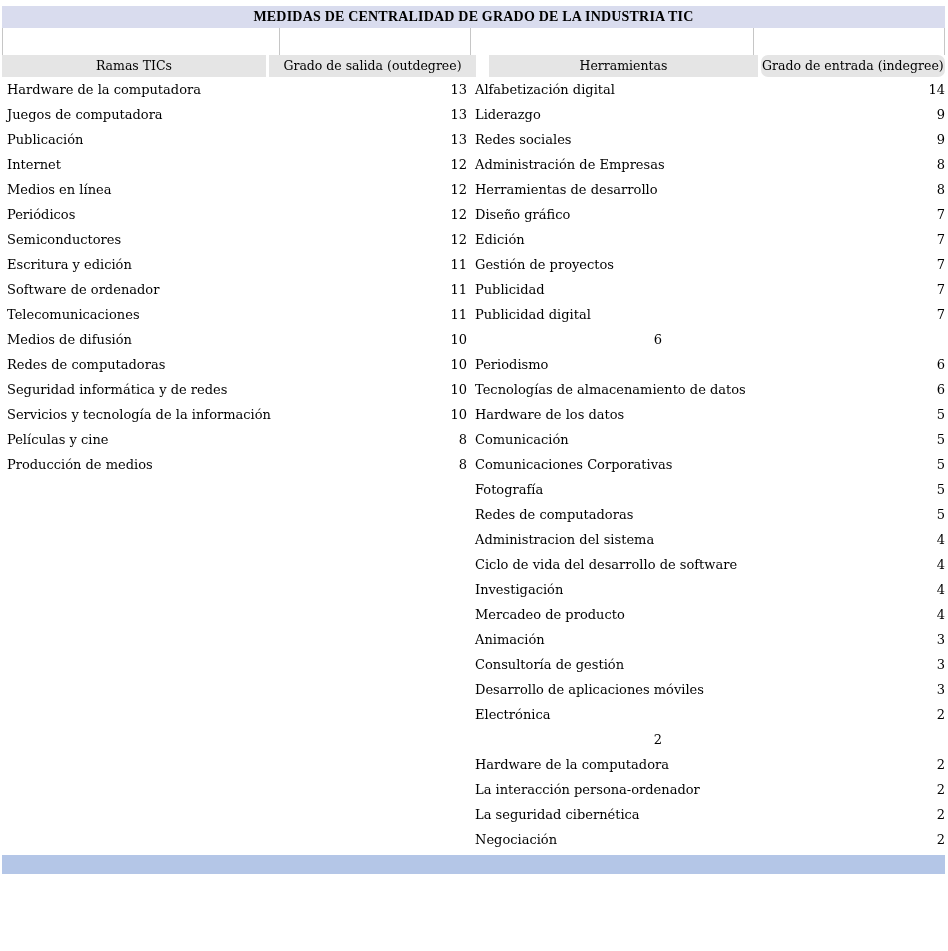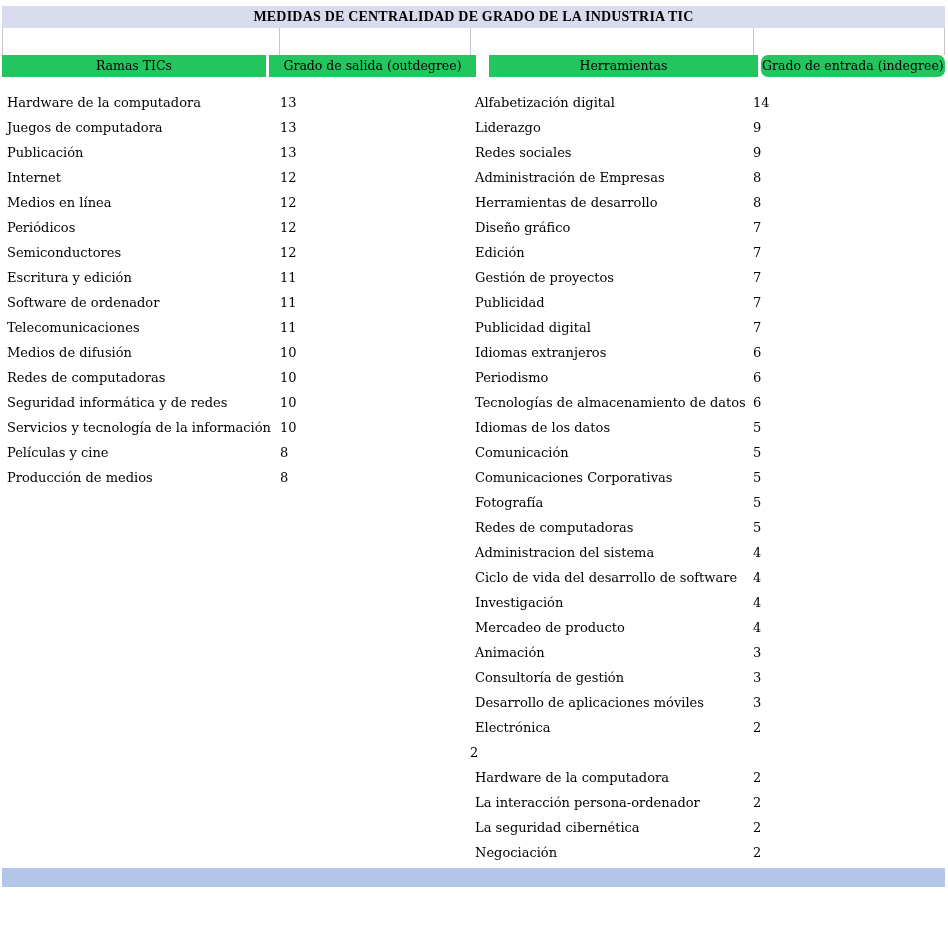--- a/index.html
+++ b/index.html
@@ -19,37 +19,37 @@
 
   .spacer-row { display:flex; height:27px; background:#fff; }
   .spacer-row .sc { box-sizing:border-box; border-right:1px solid #c6c6c6; height:100%; }
   .spacer-row .sc1 { width:278px; border-left:1px solid #c6c6c6; }
   .spacer-row .sc2 { width:191px; }
   .spacer-row .sc3 { width:283px; }
   .spacer-row .sc4 { width:191px; }
 
   .header-row { display:flex; height:22px; }
   .hcell {
-    background:#22c55e; line-height:22px; text-align:center;
+    background:#e5e5e5; line-height:22px; text-align:center;
     white-space:nowrap; overflow:visible; font-size:12.5px;
   }
   .hc1 { width:275px; margin-right:3px; }
   .hc2 { width:216px; margin-right:13px; }
   .hc3 { width:280px; margin-right:3px; }
   .hc4 { width:192px;border-radius:7px; }
 
-  .data-area { display:flex; align-items:flex-start;margin-top:13px; }
+  .data-area { display:flex; align-items:flex-start; }
   .group-left  { width:465px; }
   .group-right { box-sizing:border-box; width:478px; padding-left:3px; }
 
   .row { display:flex; height:25px; line-height:25px; }
   .row .lbl { white-space:nowrap; overflow:hidden; padding-left:5px; box-sizing:border-box; }
   .group-left  .lbl { width:278px; }
   .group-right .lbl { width:283px; }
-  .row .val { text-align:left; }
+  .row .val { text-align:right; }
   .group-left  .val { width:187px; }
   .group-right .val { width:192px; }
 
   .footer-bar { margin-top:3px; height:19px; background:#b4c6e7; }
 </style>
 </head>
 <body>
 
 <div class="sheet">
   <div class="twrap">
@@ -172,33 +172,32 @@
           </div>
           <div class="row">
             <div class="lbl">Publicidad</div>
             <div class="val">7</div>
           </div>
           <div class="row">
             <div class="lbl">Publicidad digital</div>
             <div class="val">7</div>
           </div>
           <div class="row">
-            <div class="lbl">Idiomas extranjeros</div>
             <div class="val">6</div>
           </div>
           <div class="row">
             <div class="lbl">Periodismo</div>
             <div class="val">6</div>
           </div>
           <div class="row">
             <div class="lbl">Tecnologías de almacenamiento de datos</div>
             <div class="val">6</div>
           </div>
           <div class="row">
-            <div class="lbl">Idiomas de los datos</div>
+            <div class="lbl">Hardware de los datos</div>
             <div class="val">5</div>
           </div>
           <div class="row">
             <div class="lbl">Comunicación</div>
             <div class="val">5</div>
           </div>
           <div class="row">
             <div class="lbl">Comunicaciones Corporativas</div>
             <div class="val">5</div>
           </div>

